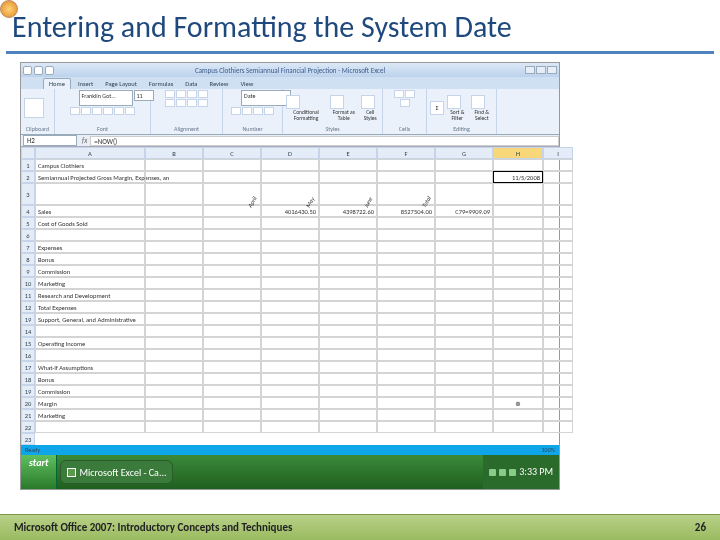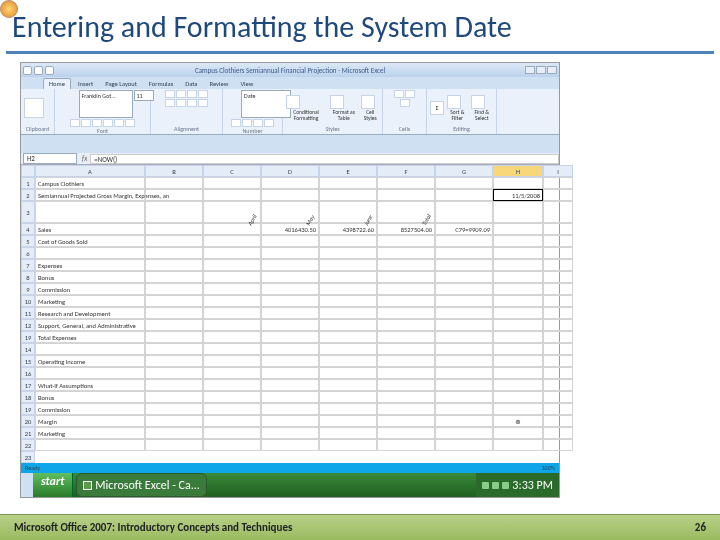--- a/index.html
+++ b/index.html
@@ -20,27 +20,27 @@
   .ribbon-tabs { display: flex; gap: 2px; padding-left: 22px; background: #cfe0f2; height: 12px; align-items: flex-end; font-size: 6.5px; }
   .ribbon-tabs div { padding: 1px 5px; color: #345; }
   .ribbon-tabs .active { background: #eaf1fa; border: 1px solid #9ab; border-bottom: none; border-radius: 2px 2px 0 0; }
   
   .ribbon { background: #eaf1fa; border-bottom: 1px solid #9ab; height: 46px; display: flex; }
   .rgroup { border-right: 1px solid #c5d4e8; padding: 1px 3px; display: flex; flex-direction: column; justify-content: space-between; }
   .rgroup-label { font-size: 6px; color: #6a7a90; text-align: center; }
   .rbody { display: flex; gap: 2px; flex: 1; align-items: center; }
   .ricon { width: 14px; height: 14px; background: #fff; border: 1px solid #c5d4e8; }
   .ricon.big { width: 20px; height: 20px; }
-  .font-combo { width: 54px; height: 28px; background: #fff; border: 1px solid #9ab; font-size: 6px; padding: 0 2px; line-height: 10px; margin-left: 27px; }
+  .font-combo { width: 54px; height: 16px; background: #fff; border: 1px solid #9ab; font-size: 6px; padding: 0 2px; line-height: 10px; margin-left: 27px; }
   .size-combo { width: 20px; height: 11px; background: #fff; border: 1px solid #9ab; font-size: 6px; padding: 0 2px; line-height: 10px; }
   .mini { display: flex; flex-direction: column; gap: 1px; }
   .mini-row { display: flex; gap: 1px; }
   .mini-row span { width: 10px; height: 8px; background: #fff; border: 1px solid #c5d4e8; }
   
-  .namebox-row { display: flex; background: #e8eef6; border-bottom: 1px solid #aab; height: 12px; align-items: center; margin-top: 18px; }
+  .namebox-row { display: flex; background: #e8eef6; border-bottom: 1px solid #aab; height: 12px; align-items: center; }
   .namebox { width: 54px; background: #fff; border: 1px solid #9ab; font-size: 7px; padding: 0 3px; margin: 0 2px; }
   .fx { font-style: italic; color: #666; margin: 0 3px; font-size: 7px; }
   .formula { flex: 1; background: #fff; border: 1px solid #ccc; font-size: 7px; padding: 0 3px; height: 10px; line-height: 10px; }
   
   .sheet { background: #fff; display: flex; }
   .rowhdrs { display: flex; flex-direction: column; }
   .colhdrs { display: flex; }
   .hdr { background: #e4ecf7; border: 0.5px solid #c5d4e8; font-size: 6.5px; text-align: center; color: #345; }
   .rowh { width: 14px; height: 12px; line-height: 12px; }
   .colh { height: 12px; line-height: 12px; }
@@ -64,21 +64,21 @@
   .rot { transform: rotate(-60deg); transform-origin: left bottom; position: absolute; font-size: 6px; font-style: italic; }
   
   .sheet-tabs { background: #dce8f6; height: 12px; display: flex; align-items: center; font-size: 6.5px; border-top: 1px solid #9ab; }
   .sheet-tabs .nav { display: flex; gap: 1px; margin: 0 2px; }
   .sheet-tabs .nav span { width: 8px; height: 8px; background: #eef; border: 1px solid #9ab; }
   .sheet-tabs .tab { padding: 0 6px; background: #fff; border: 1px solid #9ab; border-bottom: none; font-weight: bold; }
   .sheet-tabs .tab2 { padding: 0 6px; background: #dce8f6; color: #666; }
   
   .statusbar { background: #0ea5e9; height: 10px; font-size: 6px; padding: 0 4px; line-height: 10px; color: #345; display: flex; justify-content: space-between; }
   
-  .taskbar { background: linear-gradient(#3a8a3a,#1f5f1f); height: 24px; display: flex; align-items: center; font-size: 12px; color: #fff; margin-left: 12px; }
+  .taskbar { background: linear-gradient(#3a8a3a,#1f5f1f); height: 34px; display: flex; align-items: center; font-size: 10px; color: #fff; }
   .start { background: linear-gradient(#5fbf5f,#2a7a2a); padding: 0 8px; height: 100%; line-height: 16px; font-style: italic; font-weight: bold; border-right: 1px solid #063; }
   .task-btn { background: #3a7a3a; margin-left: 3px; padding: 11px 6px; height: 13px; line-height: 13px; border: 1px solid #2a5a2a; border-radius: 6px; display: flex; align-items: center; gap: 3px; }
   .task-btn .ico { width: 9px; height: 9px; background: #5a9a4a; border: 1px solid #fff; }
   .tray { margin-left: auto; background: #2a6a2a; padding: 8px 6px; height: 100%; line-height: 16px; display: flex; gap: 3px; align-items: center; }
   .tray .ti { width: 7px; height: 7px; background: #8c8; border-radius: 1px; }
   
   .footer { position: absolute; bottom: 0; left: 0; right: 0; height: 26px; background: linear-gradient(#b8d088,#9abb60); display: flex; align-items: center; justify-content: space-between; padding: 0 14px; font-size: 11px; font-weight: bold; color: #222; border-top: 1px solid #7a9a4a; }
 </style>
 </head>
 <body>
@@ -378,32 +378,32 @@
           <div class="cell cB"></div>
           <div class="cell cC"></div>
           <div class="cell cD"></div>
           <div class="cell cE"></div>
           <div class="cell cF"></div>
           <div class="cell cG"></div>
           <div class="cell cH"></div>
           <div class="cell cI"></div>
         </div>
       <div class="row">
+          <div class="cell cA">Total Expenses</div>
+          <div class="cell cB"></div>
+          <div class="cell cC"></div>
+          <div class="cell cD"></div>
+          <div class="cell cE"></div>
+          <div class="cell cF"></div>
+          <div class="cell cG"></div>
+          <div class="cell cH"></div>
+          <div class="cell cI"></div>
+        </div>
+      <div class="row">
           <div class="cell cA" style="overflow:visible">Support, General, and Administrative</div>
-          <div class="cell cB"></div>
-          <div class="cell cC"></div>
-          <div class="cell cD"></div>
-          <div class="cell cE"></div>
-          <div class="cell cF"></div>
-          <div class="cell cG"></div>
-          <div class="cell cH"></div>
-          <div class="cell cI"></div>
-        </div>
-      <div class="row">
-          <div class="cell cA">Total Expenses</div>
           <div class="cell cB"></div>
           <div class="cell cC"></div>
           <div class="cell cD"></div>
           <div class="cell cE"></div>
           <div class="cell cF"></div>
           <div class="cell cG"></div>
           <div class="cell cH"></div>
           <div class="cell cI"></div>
         </div>
       <div class="row">

